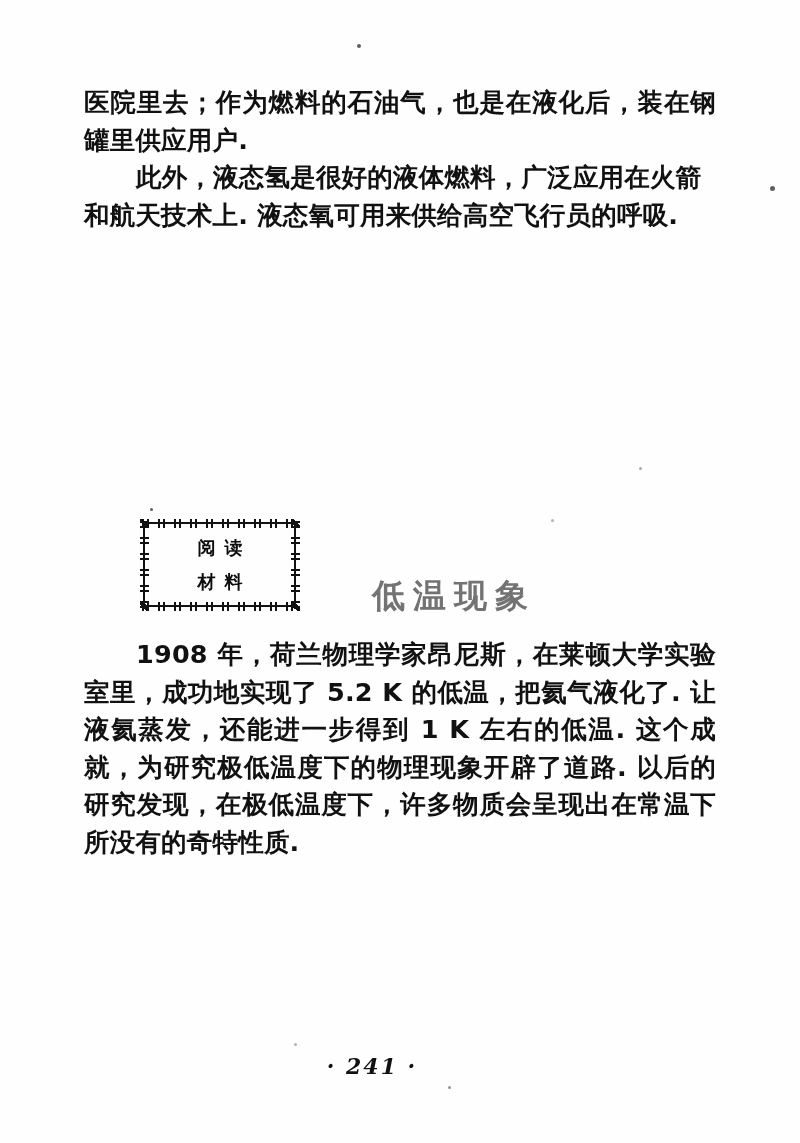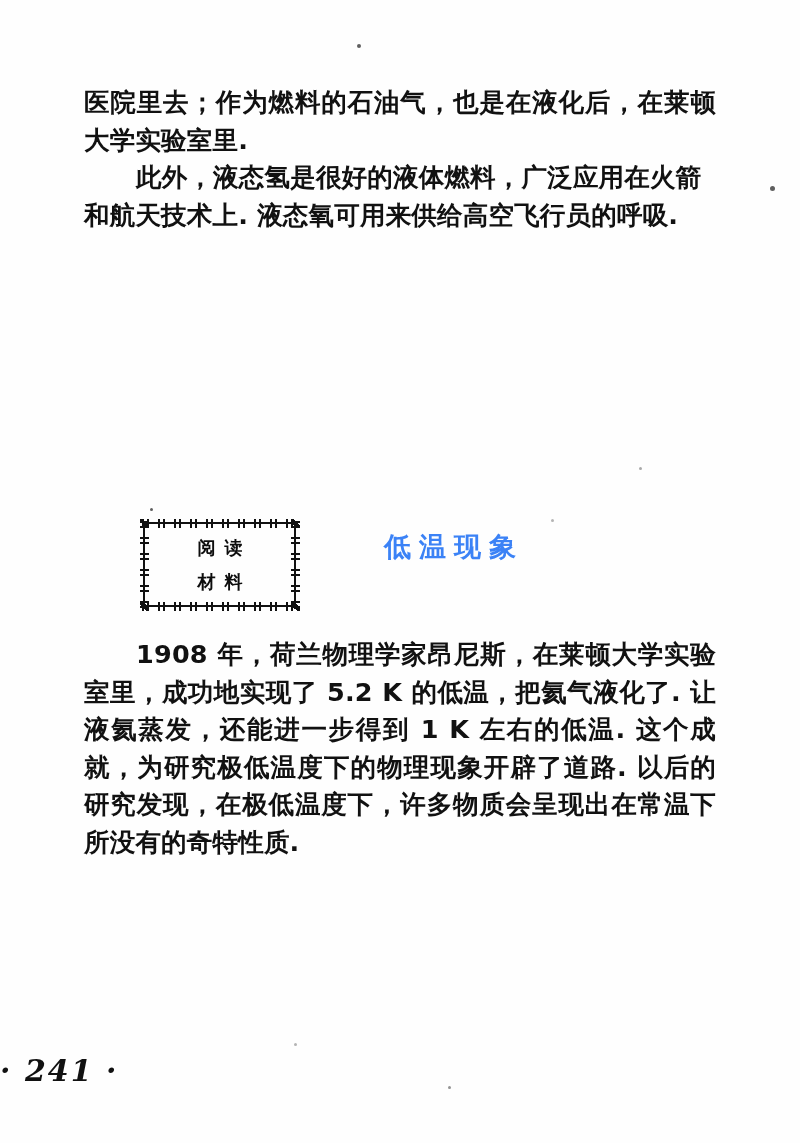--- a/index.html
+++ b/index.html
@@ -133,29 +133,29 @@
     font-weight: 700;
     color: #0d0d0d;
     letter-spacing: 9px;
     text-indent: 9px;
     line-height: 34px;
   }
 
   .section-title {
     position: absolute;
     left: 300px;
-    top: 529px;
+    top: 574px;
     width: 300px;
     text-align: center;
     font-family: "DejaVu Sans", sans-serif;
-    font-size: 27px;
+    font-size: 33px;
     font-weight: 700;
     letter-spacing: 8px;
     text-indent: 8px;
-    color: #3b82f6;
+    color: #737373;
   }
 
   
   .readtext {
     position: absolute;
     left: 84px;
     top: 636px;
     width: 632px;
   }
   .bold-lead {
@@ -163,25 +163,25 @@
     letter-spacing: 0.5px;
   }
   .lead-gap { display: inline-block; width: 18px; }
 
   
   .pagenum {
     position: absolute;
     left: 0;
     top: 1053px;
     width: 744px;
-    text-align: left;
+    text-align: center;
     font-family: "DejaVu Serif", serif;
     font-style: italic;
     font-weight: 700;
-    font-size: 30px;
+    font-size: 22px;
     color: #111;
     letter-spacing: 2px;
   }
 
   
   .speck {
     position: absolute;
     background: #2a2a2a;
     border-radius: 50%;
     opacity: .75;
@@ -194,21 +194,21 @@
 
   <div class="speck" style="left:357px; top:44px; width:4px; height:4px;"></div>
   <div class="speck" style="left:770px; top:186px; width:5px; height:5px;"></div>
   <div class="speck" style="left:150px; top:508px; width:3px; height:3px;"></div>
   <div class="speck" style="left:551px; top:519px; width:3px; height:3px; opacity:.35;"></div>
   <div class="speck" style="left:639px; top:467px; width:3px; height:3px; opacity:.4;"></div>
   <div class="speck" style="left:448px; top:1086px; width:3px; height:3px; opacity:.5;"></div>
   <div class="speck" style="left:294px; top:1043px; width:3px; height:3px; opacity:.35;"></div>
 
   <div class="textblock">
-    <p class="para">医院里去；作为燃料的石油气，也是在液化后，在莱顿大学实验室里.</p>
+    <p class="para">医院里去；作为燃料的石油气，也是在液化后，装在钢罐里供应用户.</p>
     <p class="para indent last-loose">此外，液态氢是很好的液体燃料，广泛应用在火箭和航天技术上. 液态氧可用来供给高空飞行员的呼吸.</p>
   </div>
 
   <div class="readbox-row">
 
     <div class="readbox">
       <div class="edge edge-top"></div>
       <div class="edge edge-bottom"></div>
       <div class="edge edge-left"></div>
       <div class="edge edge-right"></div>

